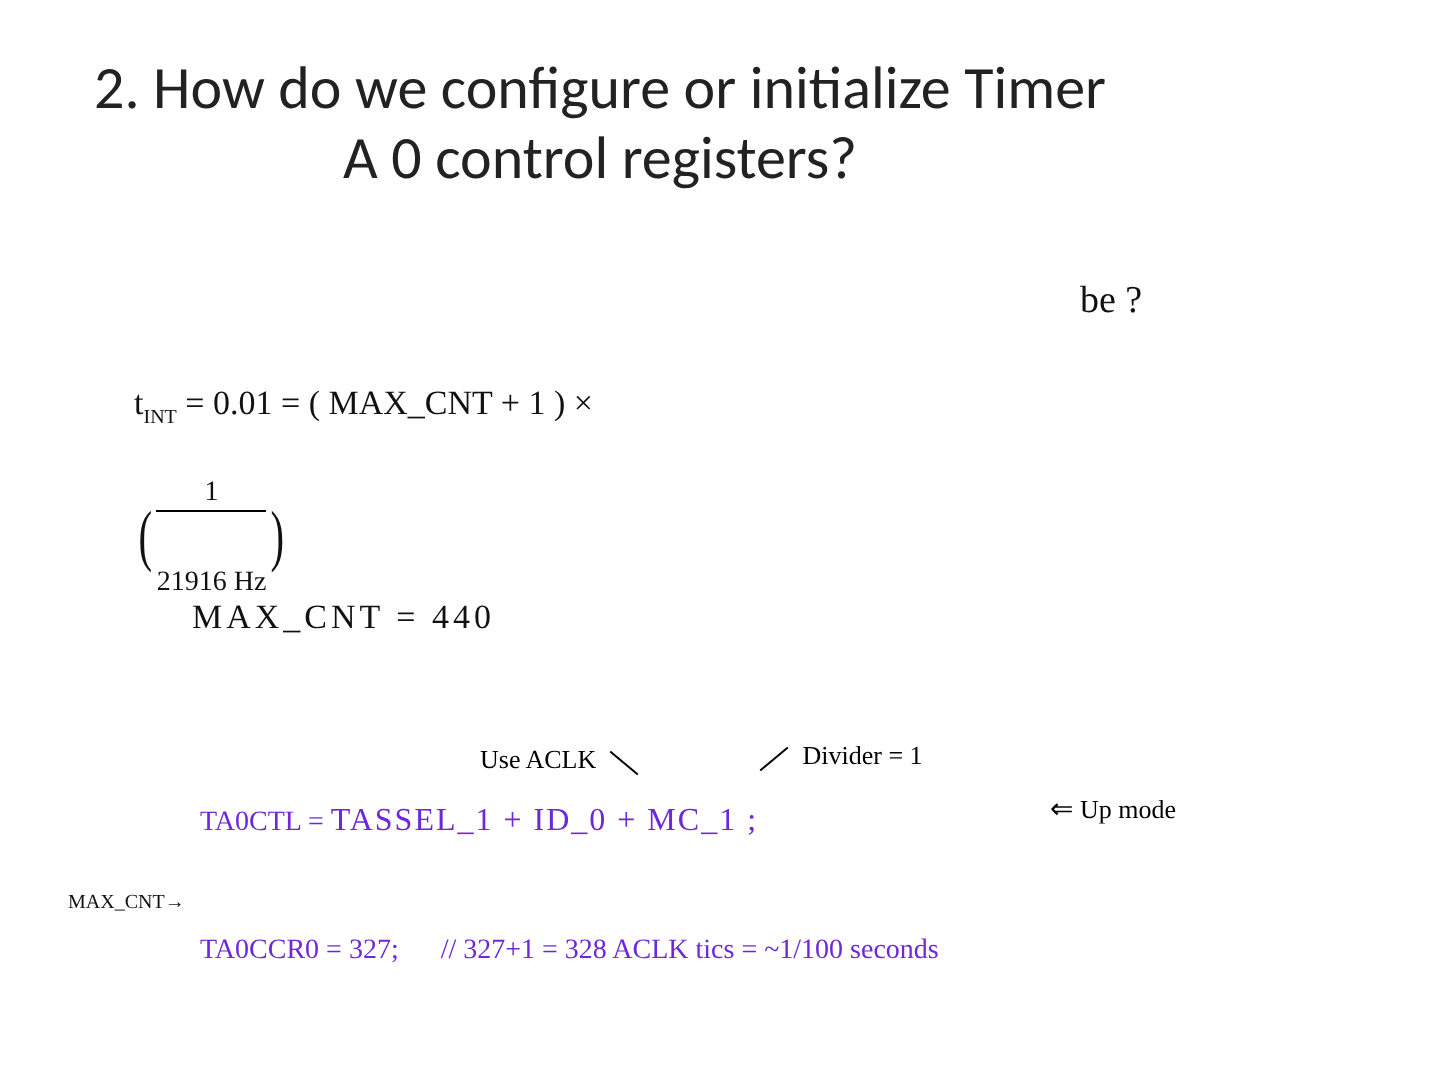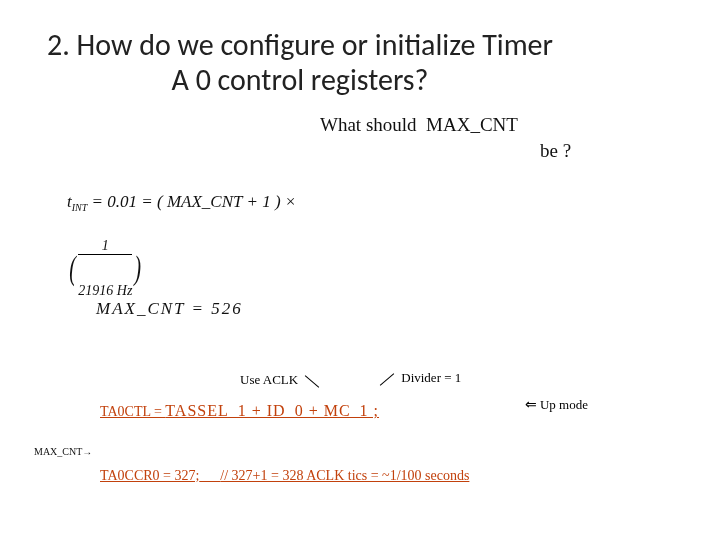--- a/index.html
+++ b/index.html
@@ -31,31 +31,30 @@
     font-weight: 400;
     color: #222;
   }
   
   .hw {
     position: absolute;
     font-family: "Comic Sans MS", "Segoe Script", cursive;
     color: #111;
     white-space: pre;
   }
-  .hw-med   { font-size: 17px; font-style: italic; }
+  .hw-med   { font-size: 17px; }
   .hw-big   { font-size: 19px; }
   .sub { font-size: 10px; vertical-align: sub; }
 
   
   .code {
     position: absolute;
     font-family: "Times New Roman", Times, serif;
     font-size: 14px;
-    color: #c2410c;
-    text-decoration: underline;
+    color: #6d28d9;
   }
   .code .fill {
     font-family: "Comic Sans MS", "Segoe Script", cursive;
     font-size: 16px;
     letter-spacing: 1px;
   }
   .arrow {
     font-family: "Comic Sans MS", cursive;
     font-size: 14px;
   }
@@ -119,33 +118,32 @@
   
   .strk { text-decoration: line-through; }
 </style>
 </head>
 <body>
 
 <div class="slide">
 
   <div class="title">2. How do we configure or initialize Timer A 0 control registers?</div>
 
-  <div class="hw hw-big" style="left:320px; top:90px;">What should  MAX_CNT</div>
   <div class="hw hw-big" style="left:540px; top:116px;">be ?</div>
 
   <div class="hw hw-med" style="left:50px; top:148px;">
     <span>t</span><span class="sub">INT</span><span> = 0.01 = ( MAX_CNT + 1 ) ×</span>
     <span class="paren">(</span><span class="frac">
       <span class="num">1</span>
       <span class="den">21916 Hz</span>
     </span><span class="paren">)</span>
   </div>
 
 
-  <div class="hw hw-med" style="left:96px; top:275px; letter-spacing:2px;">MAX_CNT = 526</div>
+  <div class="hw hw-med" style="left:96px; top:275px; letter-spacing:2px;">MAX_CNT = 440</div>
 
   <div class="ann rot40" style="left:240px; top:348px;">
     <span>Use ACLK</span>
     <span class="lead"></span>
   </div>
   <div class="ann rot-40" style="left:376px; top:346px;">
     <span class="lead"></span>
     <span>Divider = 1</span>
   </div>
   <div class="ann" style="left:525px; top:372px;">

